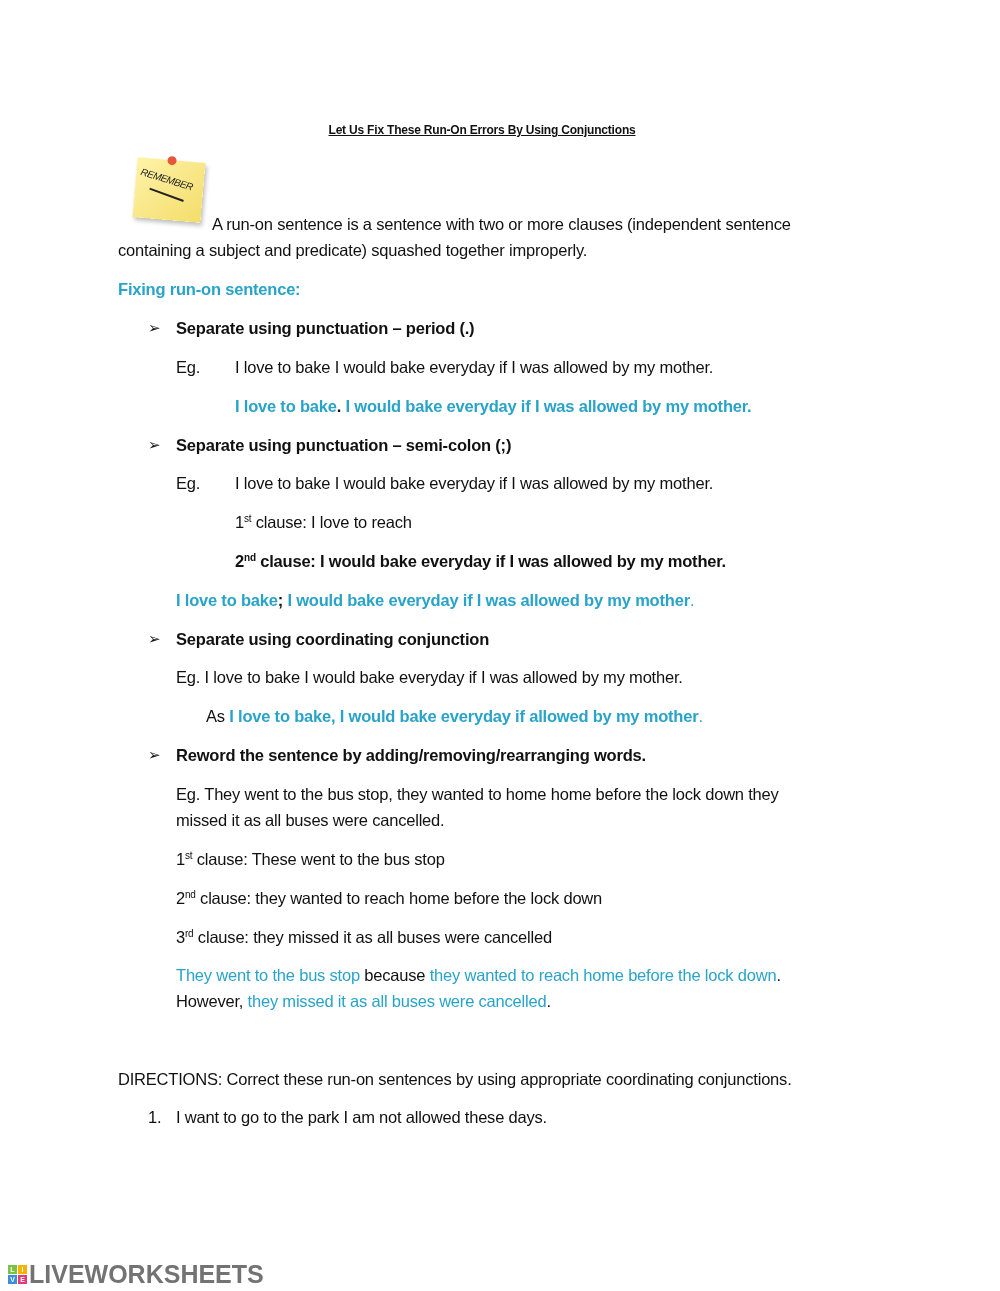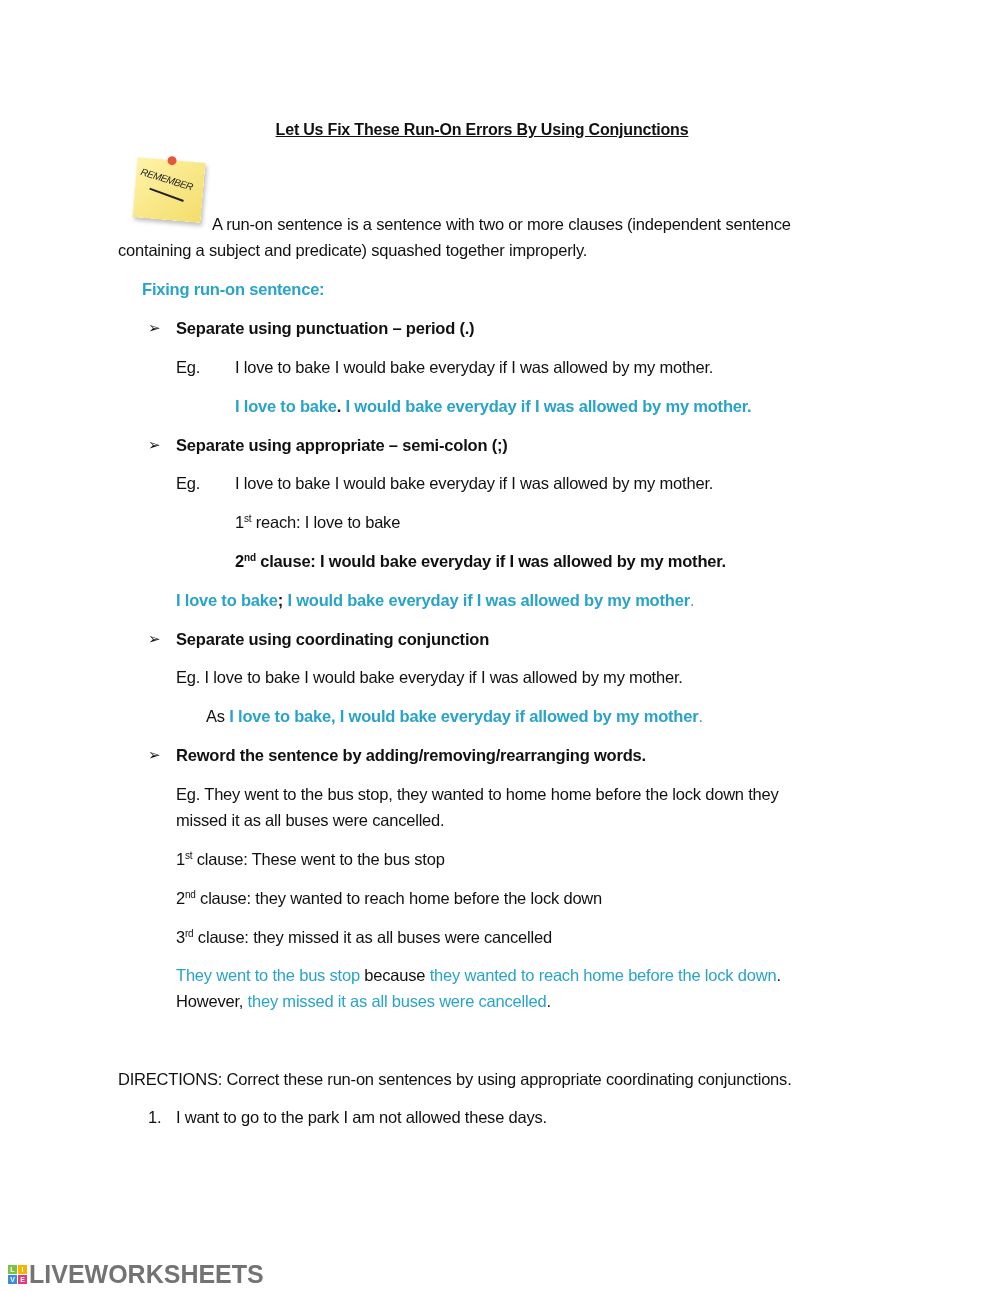--- a/index.html
+++ b/index.html
@@ -1,19 +1,19 @@
 <!DOCTYPE html>
 <html><head>
   <meta charset="utf-8">
   <style>
     html, body { margin: 0; padding: 0; background: #ffffff; }
     body { width: 1000px; height: 1291px; position: relative; overflow: hidden;
       font-family: "Liberation Sans", sans-serif; color: #111; }
     .t { position: absolute; font-size: 16.5px; line-height: 26px; white-space: nowrap; letter-spacing: -0.2px; }
-    .title { left: 0; width: 964px; text-align: center; top: 117px; font-weight: bold; text-decoration: underline; font-size: 16px; }
+    .title { left: 0; width: 964px; text-align: center; top: 117px; font-weight: bold; text-decoration: underline; font-size: 12px; }
     .blue { color: #29a3c9; }
     .b { font-weight: bold; }
     .bk { color: #111; }
     sup { font-size: 10px; line-height: 0; vertical-align: 6px; }
     .arrow { position: absolute; left: 148px; font-size: 15px; line-height: 26px; }
     .note { position: absolute; left: 135px; top: 160px; width: 68px; height: 60px; background: linear-gradient(135deg,#fff3a8,#f3dd6a); transform: rotate(5deg); box-shadow: 2px 3px 4px rgba(0,0,0,0.25); }
     .pin { position: absolute; left: 30px; top: -4px; width: 9px; height: 9px; border-radius: 50%; background: #e8553c; }
     .note-text { position: absolute; left: 4px; top: 14px; font-size: 10px; font-style: italic; color: #222; transform: rotate(12deg); letter-spacing: -0.5px; }
     .note-arrow { position: absolute; left: 14px; top: 34px; width: 36px; height: 2px; background: #222; transform: rotate(15deg); }
     .logo { position: absolute; left: 8px; top: 1260px; display: flex; align-items: center; }
@@ -28,33 +28,33 @@
 
 <div class="note">
   <div class="pin"></div>
   <div class="note-text">REMEMBER</div>
   <div class="note-arrow"></div>
 </div>
 
 <div class="t" style="left:212px; top:211px;">A run-on sentence is a sentence with two or more clauses (independent sentence</div>
 <div class="t" style="left:118px; top:237px;">containing a subject and predicate) squashed together improperly.</div>
 
-<div class="t blue b" style="left:118px; top:276px;margin-left:24px;">Fixing run-on sentence:</div>
+<div class="t blue b" style="left:118px; top:276px;">Fixing run-on sentence:</div>
 
 <div class="arrow" style="top:315px;">➢</div>
 <div class="t b" style="left:176px; top:315px;">Separate using punctuation – period (.)</div>
 <div class="t" style="left:176px; top:354px;">Eg.</div>
 <div class="t" style="left:235px; top:354px;">I love to bake I would bake everyday if I was allowed by my mother.</div>
 <div class="t b" style="left:235px; top:393px;"><span class="blue">I love to bake</span><span class="bk">.</span><span class="blue"> I would bake everyday if I was allowed by my mother.</span></div>
 
 <div class="arrow" style="top:432px;">➢</div>
-<div class="t b" style="left:176px; top:432px;">Separate using appropriate – semi-colon (;)</div>
+<div class="t b" style="left:176px; top:432px;">Separate using punctuation – semi-colon (;)</div>
 <div class="t" style="left:176px; top:470px;">Eg.</div>
 <div class="t" style="left:235px; top:470px;">I love to bake I would bake everyday if I was allowed by my mother.</div>
-<div class="t" style="left:235px; top:509px;"><span>1</span><sup>st</sup><span> reach: I love to bake</span></div>
+<div class="t" style="left:235px; top:509px;"><span>1</span><sup>st</sup><span> clause: I love to reach</span></div>
 <div class="t" style="left:235px; top:548px;font-weight:bold;"><span>2</span><sup>nd</sup><span> clause: I would bake everyday if I was allowed by my mother.</span></div>
 <div class="t" style="left:176px; top:587px;"><span class="blue b">I love to bake</span><span class="bk b">;</span><span class="blue b"> I would bake everyday if I was allowed by my mother</span><span class="blue">.</span></div>
 
 <div class="arrow" style="top:626px;">➢</div>
 <div class="t b" style="left:176px; top:626px;">Separate using coordinating conjunction</div>
 <div class="t" style="left:176px; top:664px;">Eg. I love to bake I would bake everyday if I was allowed by my mother.</div>
 <div class="t" style="left:206px; top:703px;"><span>As </span><span class="blue b">I love to bake, I would bake everyday if allowed by my mother</span><span class="blue">.</span></div>
 
 <div class="arrow" style="top:742px;">➢</div>
 <div class="t b" style="left:176px; top:742px;">Reword the sentence by adding/removing/rearranging words.</div>

